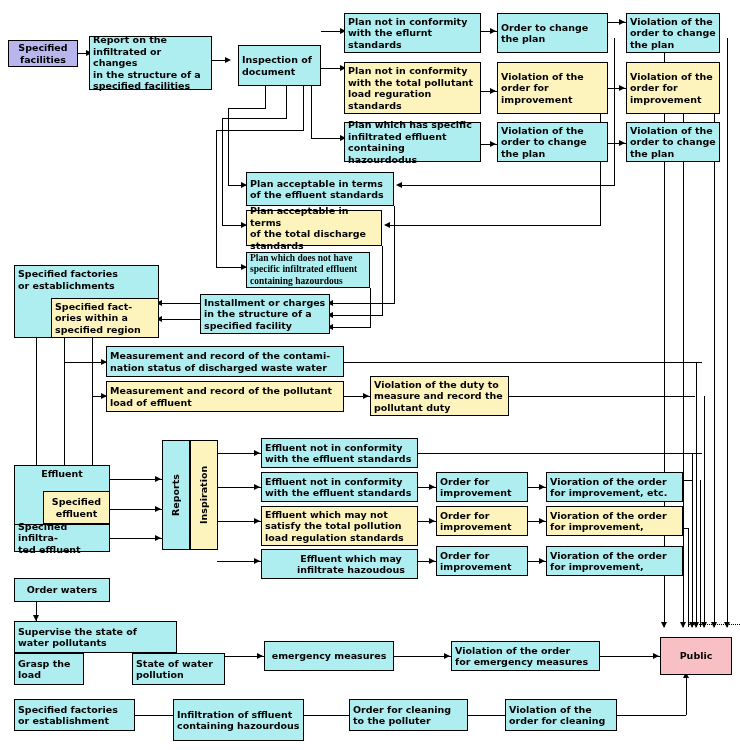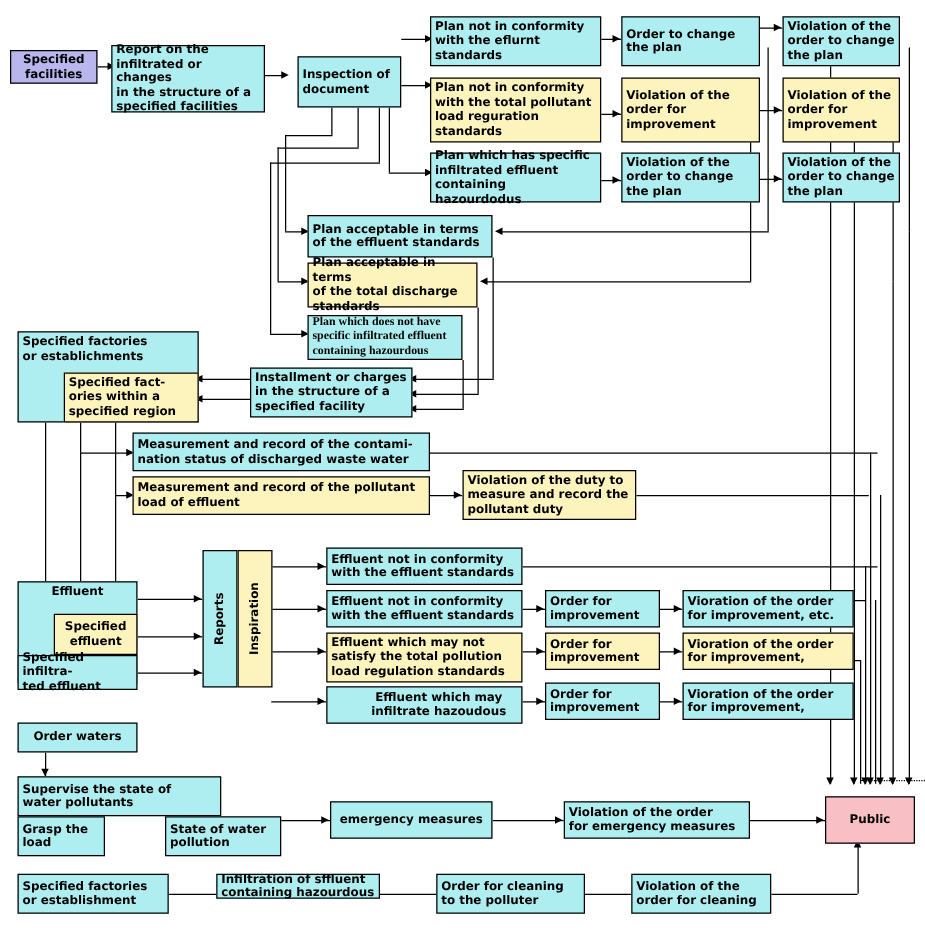--- a/index.html
+++ b/index.html
@@ -358,21 +358,21 @@
   <div class="box cy ctr" style="left:264px;top:641px;width:130px;height:30px;">emergency measures</div>
 
   <div class="box cy lft" style="left:451px;top:641px;width:149px;height:30px;">Violation of the order
 for emergency measures</div>
 
   <div class="box pk ctr" style="left:660px;top:637px;width:72px;height:38px;">Public</div>
 
   <div class="box cy lft" style="left:14px;top:699px;width:121px;height:32px;">Specified factories
 or establishment</div>
 
-  <div class="box cy lft" style="left:173px;top:699px;width:131px;height:20px;">Infiltration of sffluent
+  <div class="box cy lft" style="left:173px;top:699px;width:131px;height:42px;">Infiltration of sffluent
 containing hazourdous</div>
 
   <div class="box cy lft" style="left:349px;top:699px;width:119px;height:32px;">Order for cleaning
 to the polluter</div>
 
   <div class="box cy lft" style="left:505px;top:699px;width:112px;height:32px;">Violation of the
 order for cleaning</div>
 
 </div>
 

